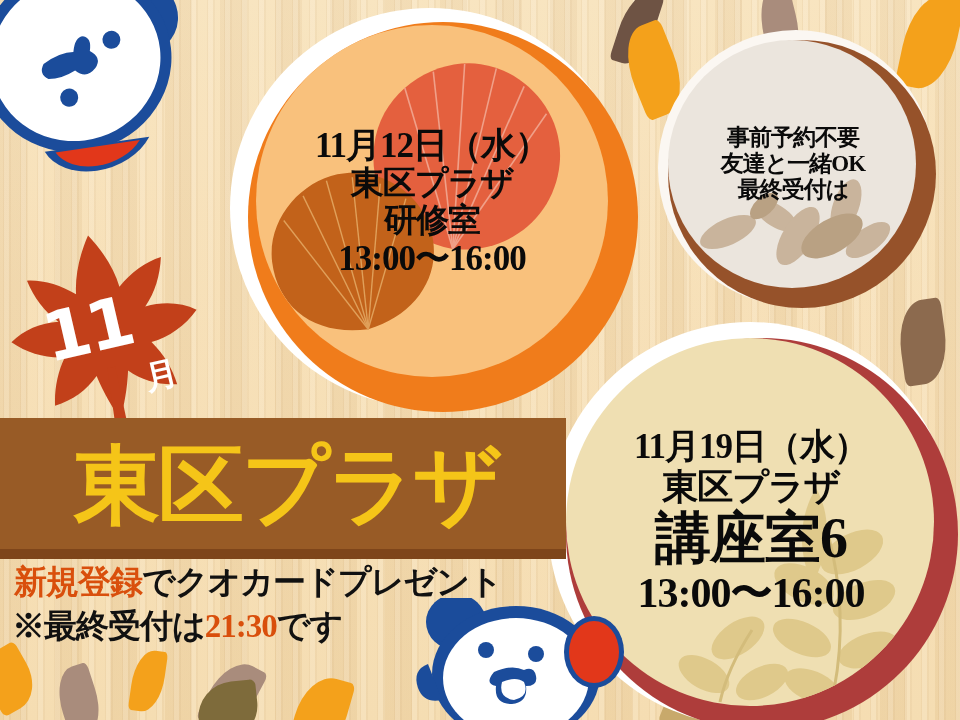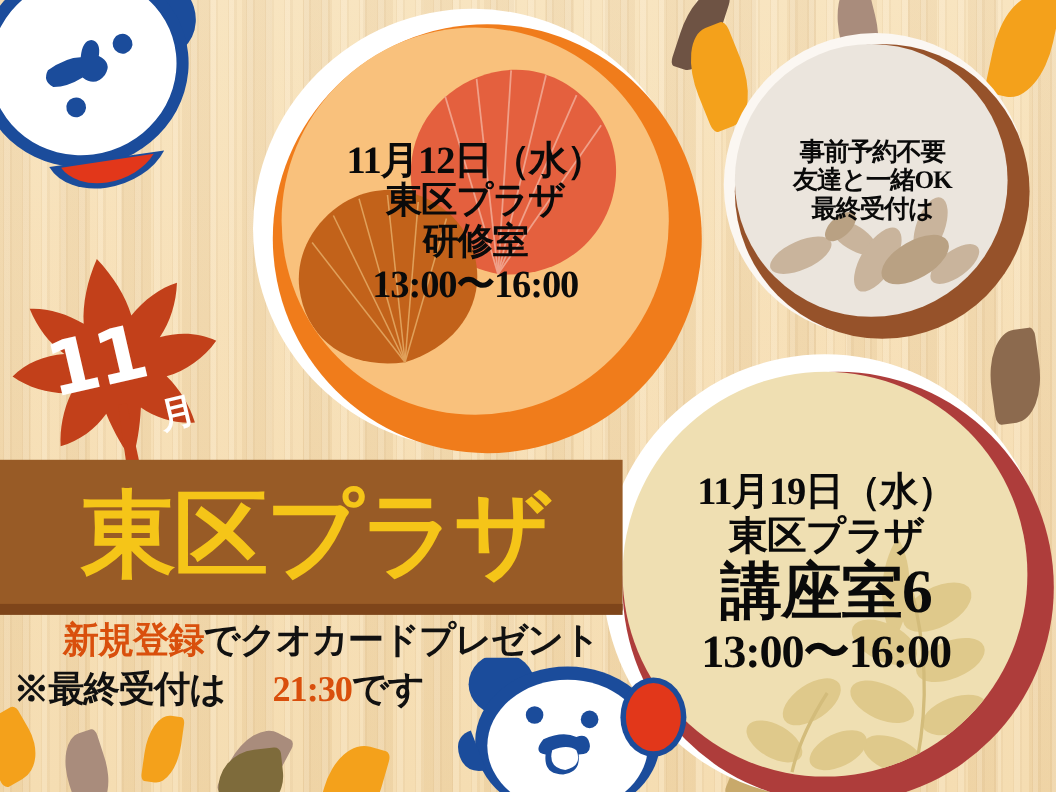--- a/index.html
+++ b/index.html
@@ -85,21 +85,21 @@
   #hotstaff .r{color:#E8231A;}
   #banner-title{position:absolute;left:8px;top:443px;width:558px;text-align:center;
     font-size:86px;font-weight:700;color:#F5C518;letter-spacing:-2px;
     line-height:1;white-space:nowrap;}
 
   
   #note1{position:absolute;left:14px;top:560px;font-size:33px;font-weight:700;
     color:#111;letter-spacing:-1px;white-space:nowrap;}
   #note2{position:absolute;left:12px;top:604px;font-size:33px;font-weight:700;
     color:#111;letter-spacing:-1px;white-space:nowrap;}
-  .hl{color:#D94F0C;margin-left:43px;}
+  .hl{color:#D94F0C;}
 
   
   #maple-badge{position:absolute;left:4px;top:228px;width:200px;height:196px;}
   #maple-badge svg{position:absolute;inset:0;}
   #maple-text{position:absolute;left:0;top:0;width:200px;height:196px;
     display:flex;align-items:center;justify-content:center;
     transform:rotate(-13deg);}
   #maple-text .m11{color:#fff;font-size:68px;font-weight:800;
      font-family:"DejaVu Sans","Liberation Sans",sans-serif;line-height:1;
      letter-spacing:-3px;}

